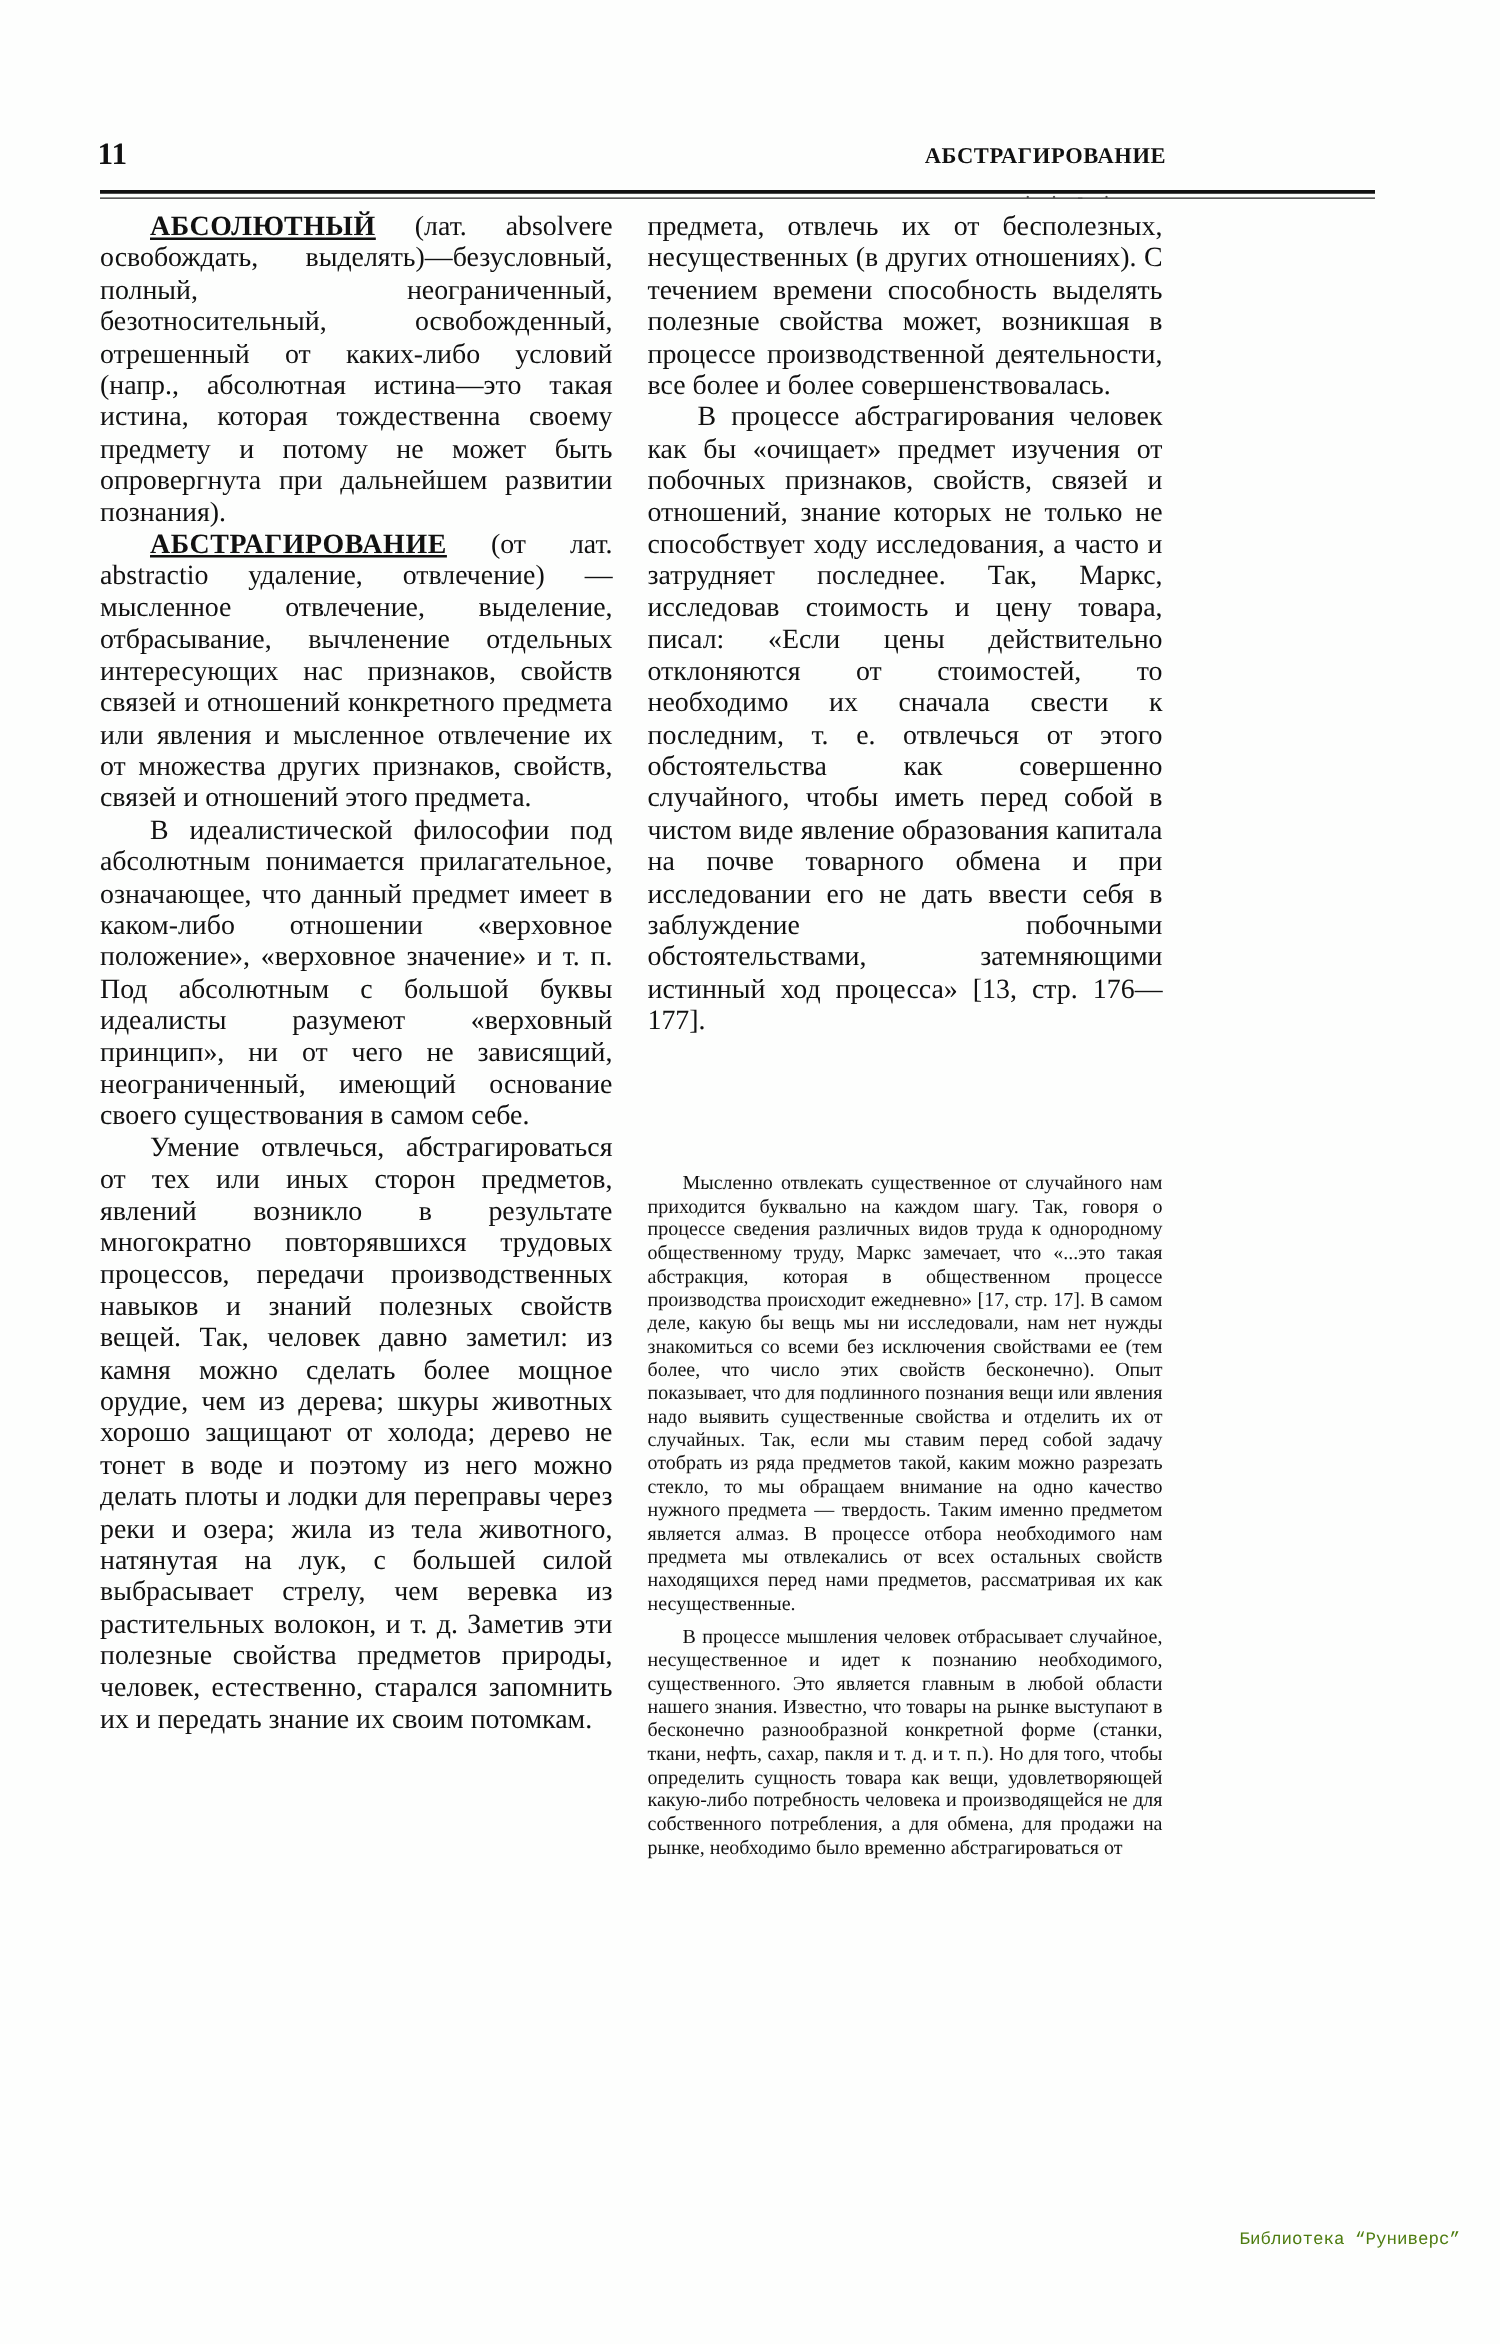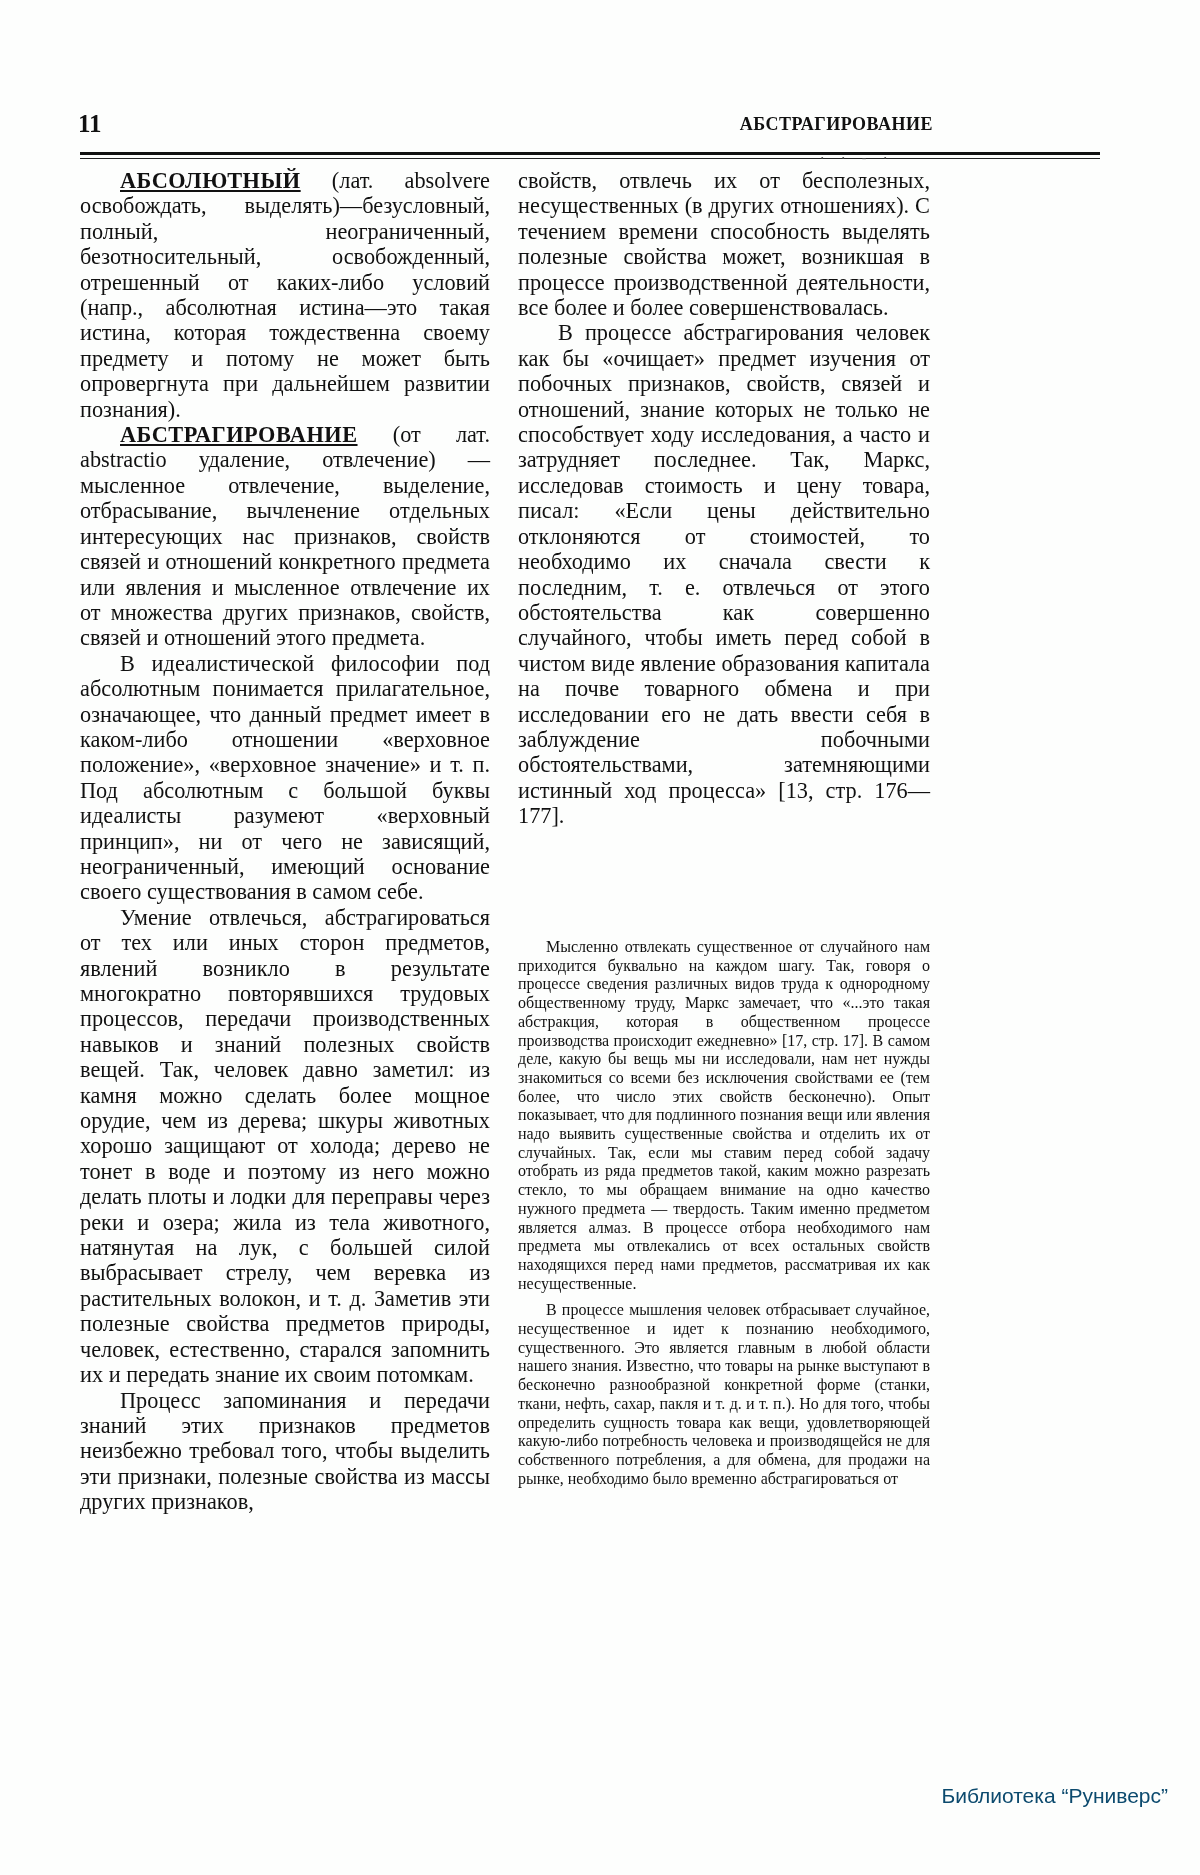--- a/index.html
+++ b/index.html
@@ -19,45 +19,44 @@
   .col-left { left: 80px; top: 168px; width: 410px; }
   .col-right { left: 518px; top: 168px; width: 412px; }
   .hw { font-weight: bold; letter-spacing: 0.5px; text-decoration: underline; }
   .it { }
   .small { position: absolute; left: 518px; top: 938px; width: 412px; font-size: 16px;
            line-height: 18.7px; text-align: justify; font-family: "Liberation Serif", serif; }
   .small p { margin: 0; }
   .small p.ind { text-indent: 28px; }
   .small p + p { margin-top: 8px; }
   .specks { position: absolute; left: 820px; top: 150px; font-size: 14px; color: #444; letter-spacing: 6px; }
-  .footer { position: absolute; right: 32px; top: 1784px; font-size: 21px; color: #0c4a6e;
-            font-family: Liberation Sans, sans-serif; }
+  .footer { position: absolute; right: 32px; top: 1784px; font-size: 14px; color: #4d7c0f;
+            font-family: Liberation Mono, monospace; }
 </style>
 </head>
 <body>
 
 <div class="header">
   <span class="page-num">11</span>
   <span class="running-head">АБСТРАГИРОВАНИЕ</span>
 </div>
 <div class="rule-thick"></div>
 <div class="rule-thin"></div>
 
 <div class="col col-left">
   <p class="ind"><span class="hw">АБСОЛЮТНЫЙ</span><span> (лат. absolvere освобождать, выделять)—безусловный, полный, неограниченный, безотносительный, освобожденный, отрешенный от каких-либо условий (напр., абсолютная истина—это такая истина, которая тождественна своему предмету и потому не может быть опровергнута при дальнейшем развитии познания).</span></p>
   <p class="ind"><span class="hw">АБСТРАГИРОВАНИЕ</span><span> (от лат. abstractio удаление, отвлечение) — мысленное отвлечение, выделение, отбрасывание, вычленение отдельных интересующих нас признаков, свойств связей и отношений конкретного предмета или явления и мысленное отвлечение их от множества других признаков, свойств, связей и отношений этого предмета.</span></p>
   <p class="ind">В идеалистической философии под абсолютным понимается прилагательное, означающее, что данный предмет имеет в каком-либо отношении «верховное положение», «верховное значение» и т. п. Под абсолютным с большой буквы идеалисты разумеют «верховный принцип», ни от чего не зависящий, неограниченный, имеющий основание своего существования в самом себе.</p>
   <p class="ind">Умение отвлечься, абстрагироваться от тех или иных сторон предметов, явлений возникло в результате многократно повторявшихся трудовых процессов, передачи производственных навыков и знаний полезных свойств вещей. Так, человек давно заметил: из камня можно сделать более мощное орудие, чем из дерева; шкуры животных хорошо защищают от холода; дерево не тонет в воде и поэтому из него можно делать плоты и лодки для переправы через реки и озера; жила из тела животного, натянутая на лук, с большей силой выбрасывает стрелу, чем веревка из растительных волокон, и т. д. Заметив эти полезные свойства предметов природы, человек, естественно, старался запомнить их и передать знание их своим потомкам.</p>
-  <p class="ind">Процесс запоминания и передачи знаний этих признаков предметов неизбежно требовал того, чтобы выделить эти признаки, полезные свойства из массы других признаков,</p>
 </div>
 
 <div class="specks">· · - ·</div>
 
 <div class="col col-right">
-  <p><span>свойств, </span><span class="it">отвлечь</span><span> их от бесполезных, несущественных (в других отношениях). С течением времени способность выделять полезные свойства может, возникшая в процессе производственной деятельности, все более и более совершенствовалась.</span></p>
+  <p><span>предмета, </span><span class="it">отвлечь</span><span> их от бесполезных, несущественных (в других отношениях). С течением времени способность выделять полезные свойства может, возникшая в процессе производственной деятельности, все более и более совершенствовалась.</span></p>
   <p class="ind">В процессе абстрагирования человек как бы «очищает» предмет изучения от побочных признаков, свойств, связей и отношений, знание которых не только не способствует ходу исследования, а часто и затрудняет последнее. Так, Маркс, исследовав стоимость и цену товара, писал: «Если цены действительно отклоняются от стоимостей, то необходимо их сначала свести к последним, т. е. отвлечься от этого обстоятельства как совершенно случайного, чтобы иметь перед собой в чистом виде явление образования капитала на почве товарного обмена и при исследовании его не дать ввести себя в заблуждение побочными обстоятельствами, затемняющими истинный ход процесса» [13, стр. 176—177].</p>
 </div>
 
 <div class="small">
   <p class="ind">Мысленно отвлекать существенное от случайного нам приходится буквально на каждом шагу. Так, говоря о процессе сведения различных видов труда к однородному общественному труду, Маркс замечает, что «...это такая абстракция, которая в общественном процессе производства происходит ежедневно» [17, стр. 17]. В самом деле, какую бы вещь мы ни исследовали, нам нет нужды знакомиться со всеми без исключения свойствами ее (тем более, что число этих свойств бесконечно). Опыт показывает, что для подлинного познания вещи или явления надо выявить существенные свойства и отделить их от случайных. Так, если мы ставим перед собой задачу отобрать из ряда предметов такой, каким можно разрезать стекло, то мы обращаем внимание на одно качество нужного предмета — твердость. Таким именно предметом является алмаз. В процессе отбора необходимого нам предмета мы отвлекались от всех остальных свойств находящихся перед нами предметов, рассматривая их как несущественные.</p>
   <p class="ind">В процессе мышления человек отбрасывает случайное, несущественное и идет к познанию необходимого, существенного. Это является главным в любой области нашего знания. Известно, что товары на рынке выступают в бесконечно разнообразной конкретной форме (станки, ткани, нефть, сахар, пакля и т. д. и т. п.). Но для того, чтобы определить сущность товара как вещи, удовлетворяющей какую-либо потребность человека и производящейся не для собственного потребления, а для обмена, для продажи на рынке, необходимо было временно абстрагироваться от</p>
 </div>
 
 <div class="footer">Библиотека “Руниверс”</div>
 

